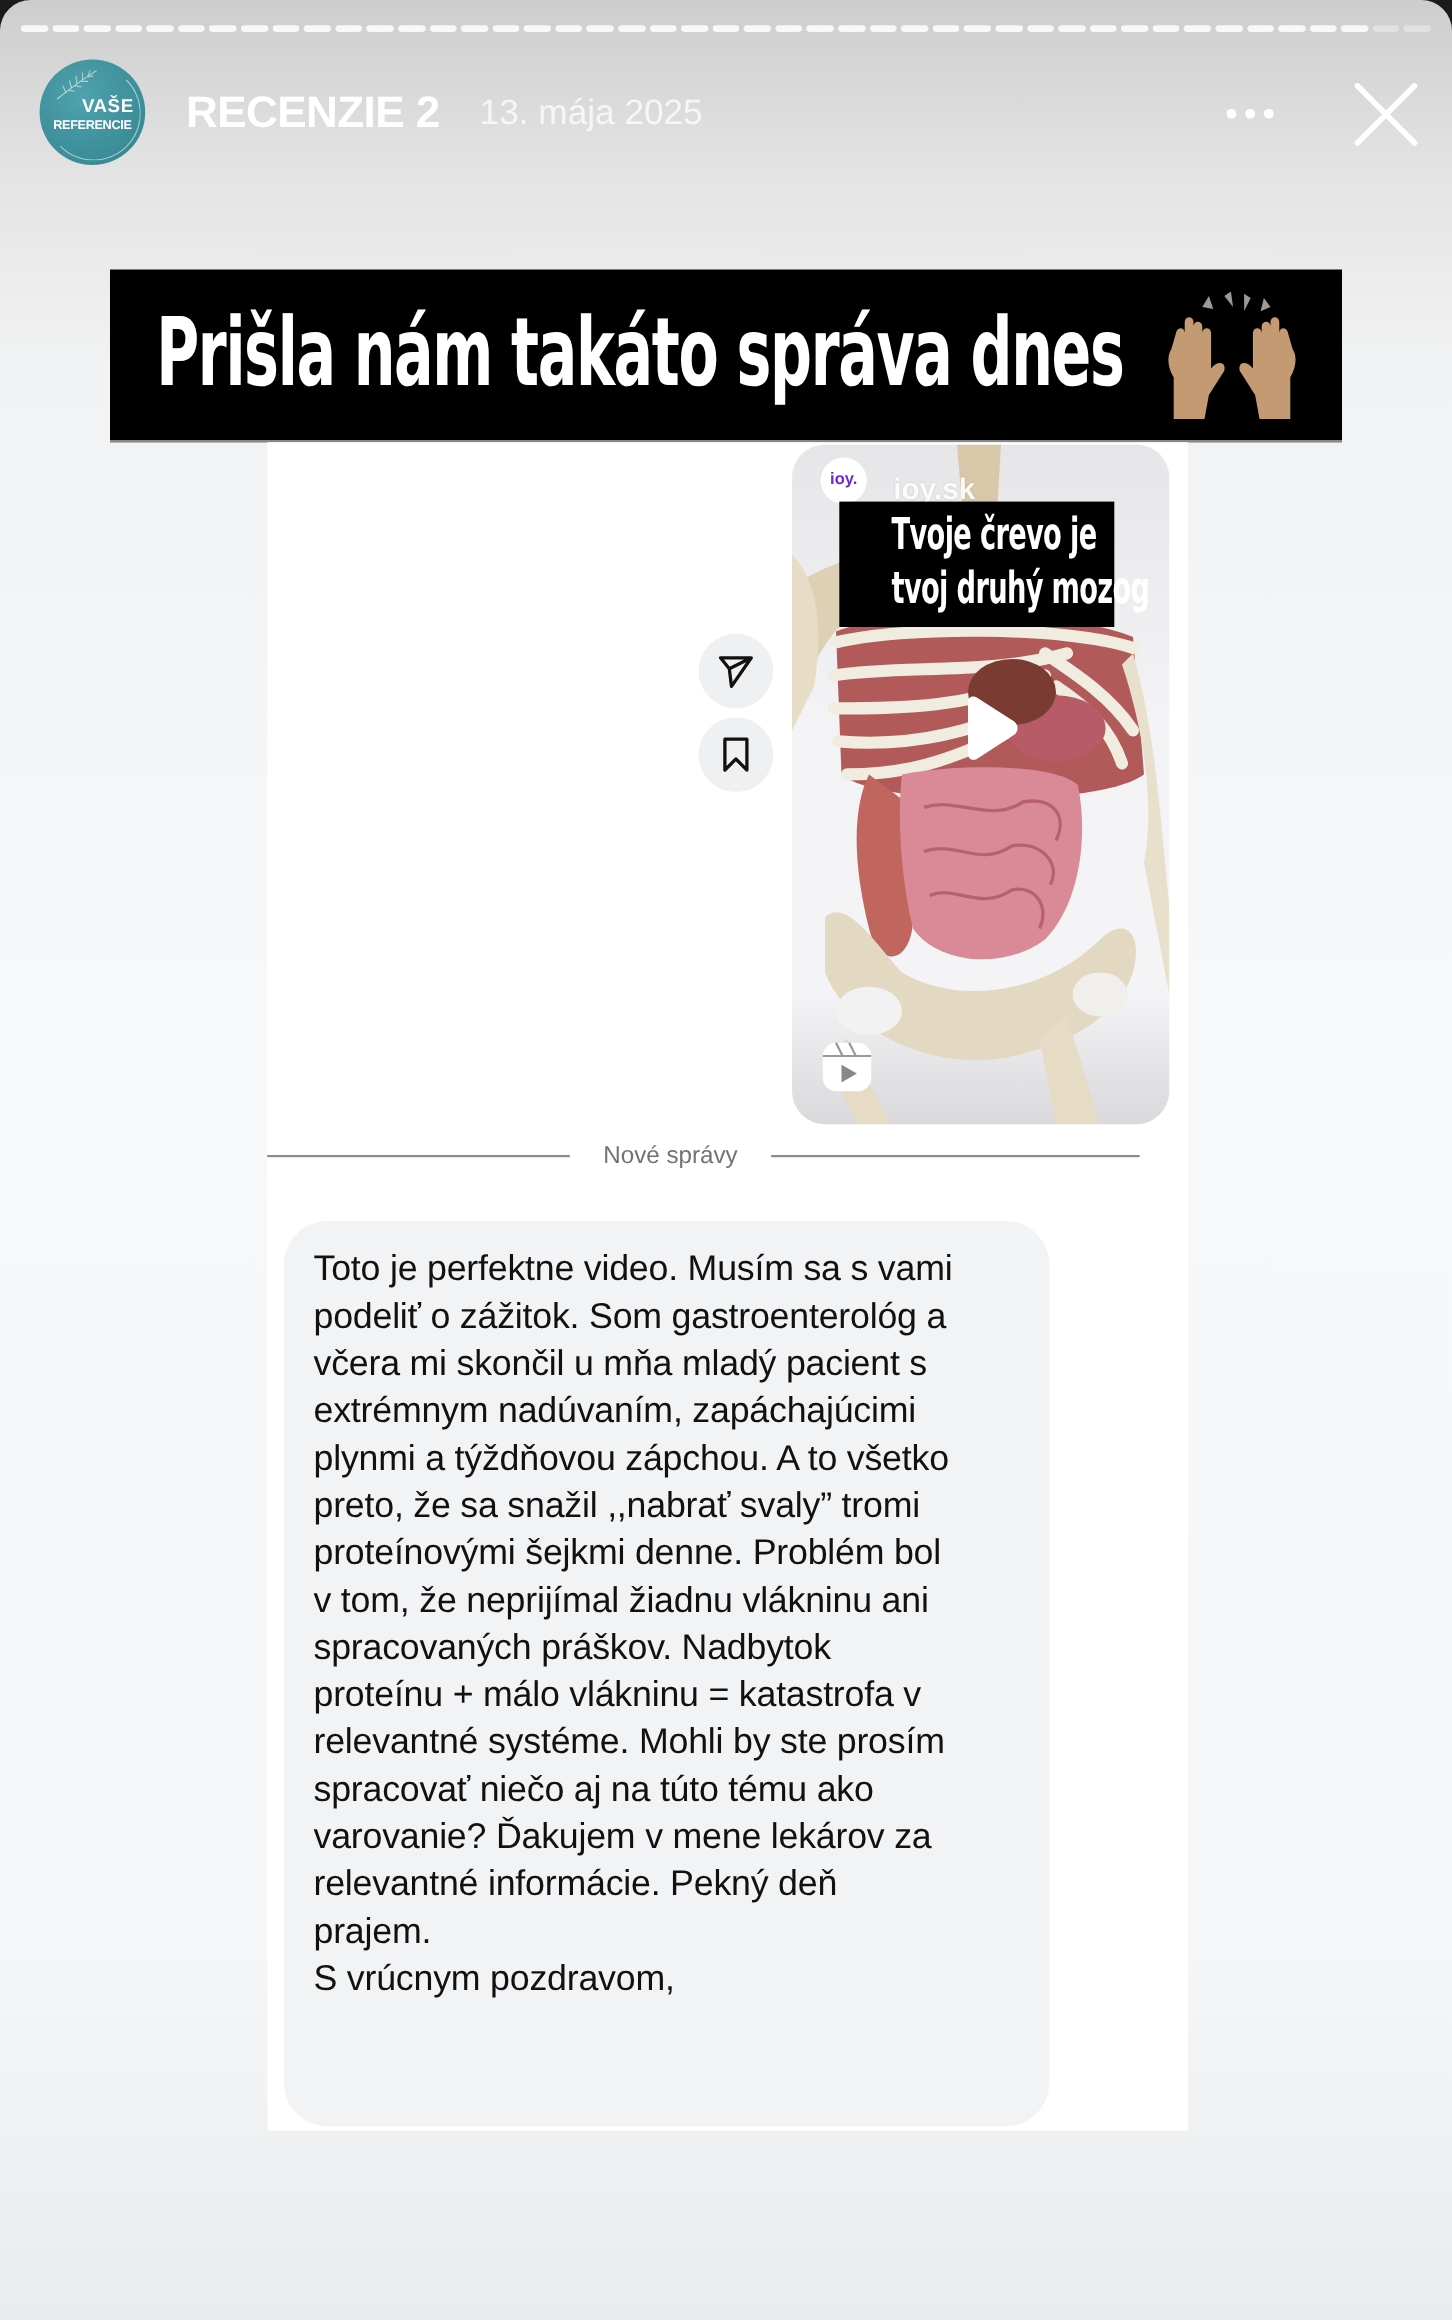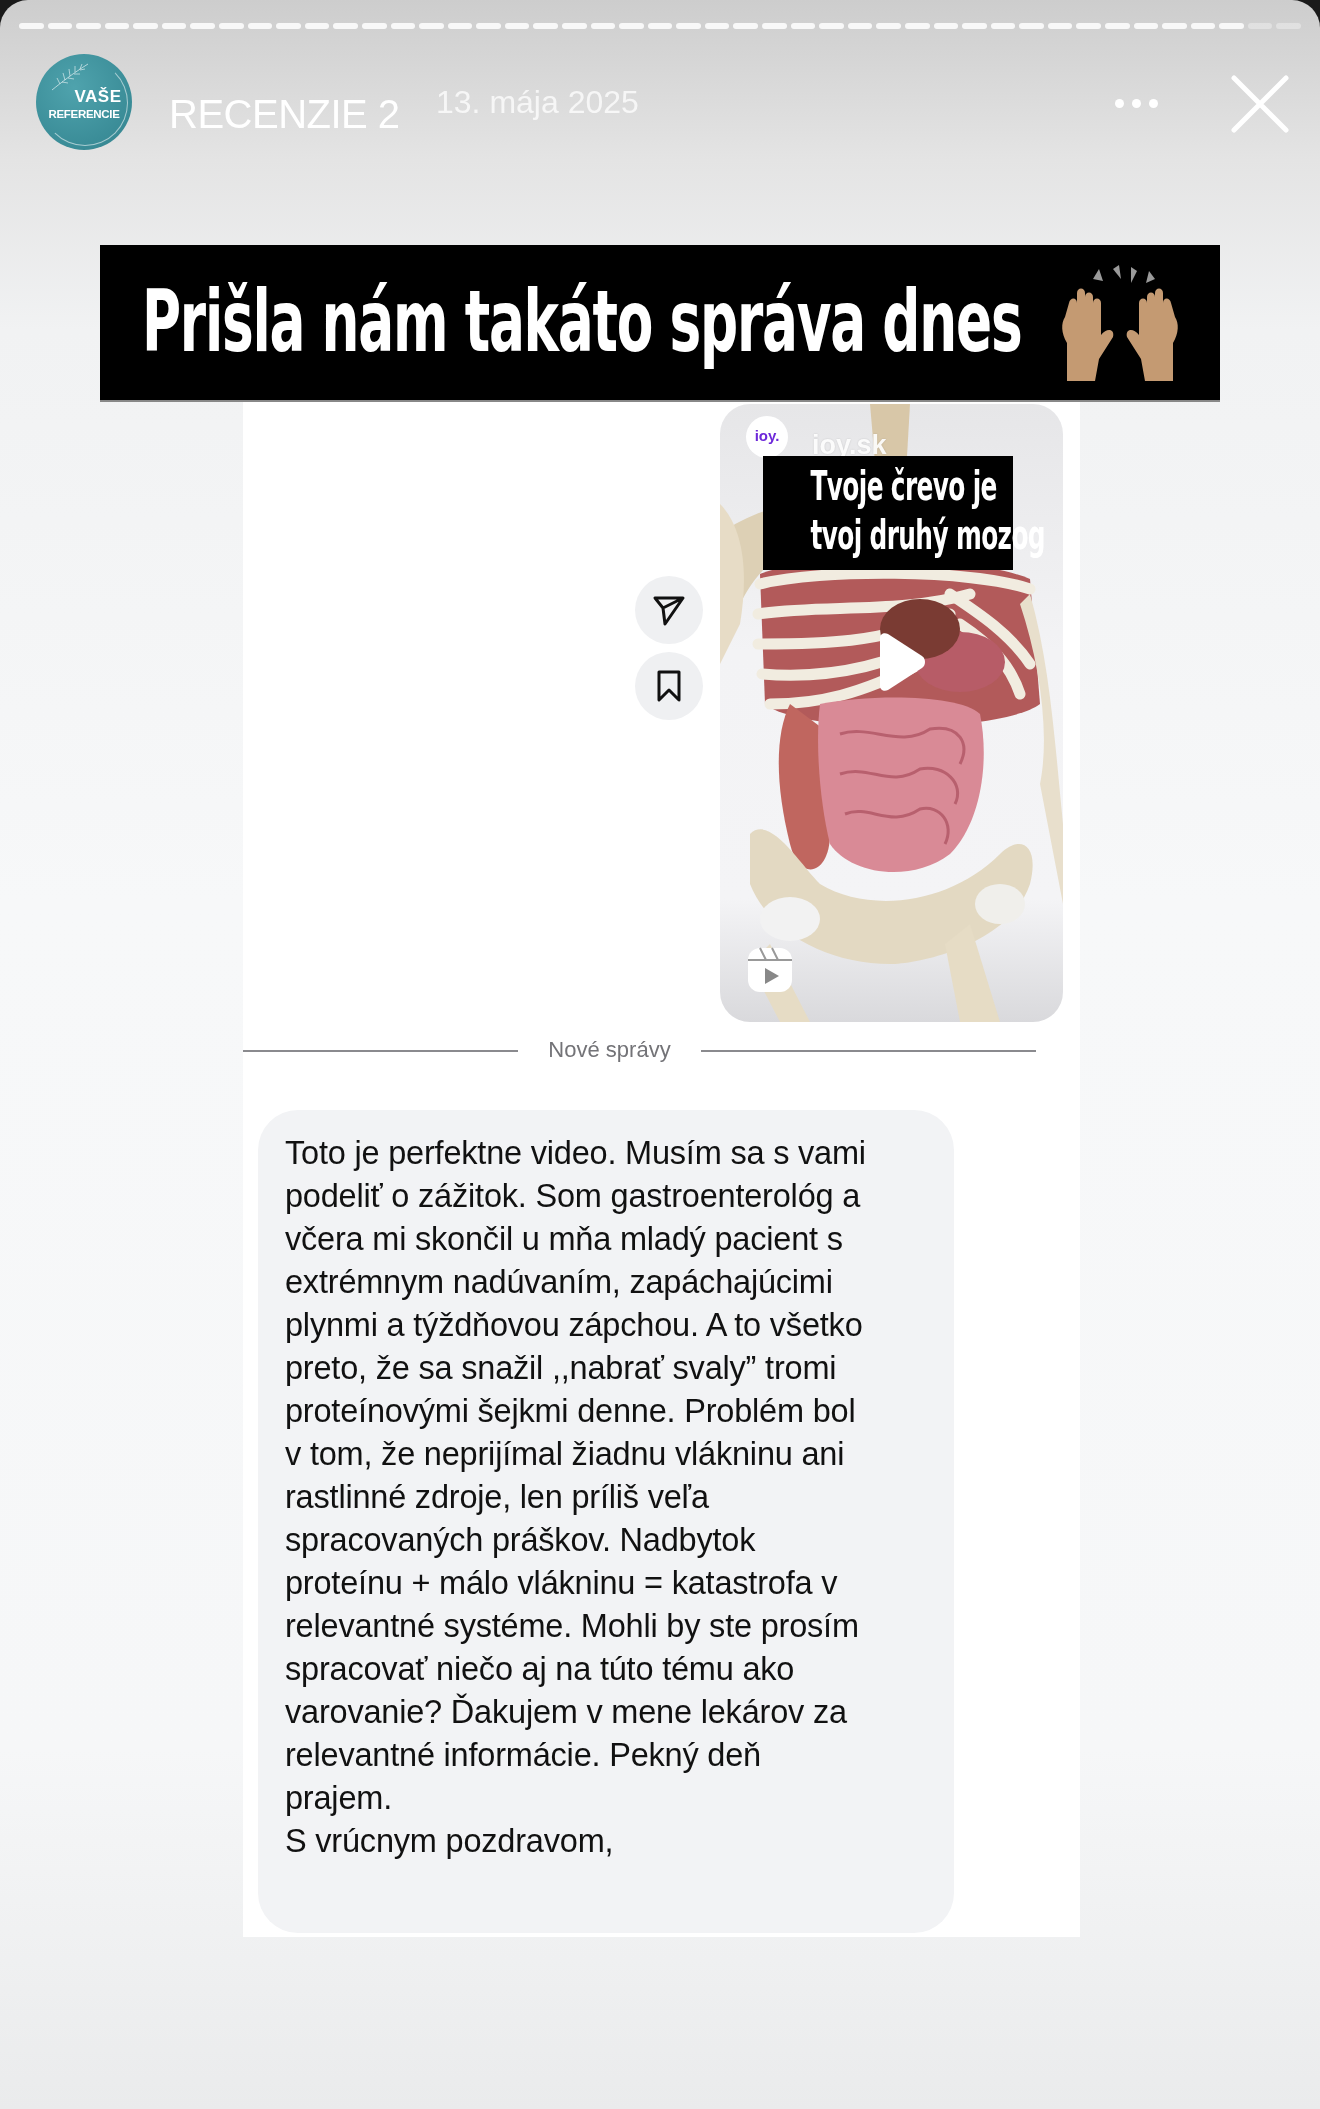--- a/index.html
+++ b/index.html
@@ -28,22 +28,22 @@
       position: absolute; left: 36px; top: 2px; width: 96px; height: 96px; border-radius: 50%;
       background: radial-gradient(circle at 40% 35%, #4fa3ad, #3a8c97 70%, #347f8a);
       color: #fff; text-align: center; box-sizing: border-box; overflow: hidden;
     }
     .avatar .sprig { position: absolute; left: 14px; top: 8px; width: 40px; height: 30px; }
     .avatar .ring { position: absolute; left: 6px; top: 6px; width: 84px; height: 84px; border-radius: 50%;
       border: 1px solid rgba(255,255,255,0.55); border-left-color: transparent; border-top-color: transparent; }
     .avatar .l1 { position: absolute; top: 33px; left: 0; right: 0; font-weight: bold; font-size: 17px; letter-spacing: 0.5px; padding-left: 28px; }
     .avatar .l2 { position: absolute; top: 54px; left: 0; right: 0; font-weight: bold; font-size: 11.5px; letter-spacing: -0.3px; }
     .story-title {
-      position: absolute; left: 169px; top: 26px; font-size: 40px; font-weight: normal;
-      color: #ffffff; letter-spacing: -0.5px; line-height: 48px; margin-top: 12px;
+      position: absolute; left: 169px; top: 26px; font-size: 40px; font-weight: bold;
+      color: #ffffff; letter-spacing: -0.5px; line-height: 48px;
     }
     .story-date {
       position: absolute; left: 436px; top: 26px; font-size: 32px; color: rgba(255,255,255,0.75);
       line-height: 48px;
     }
     .more-btn { position: absolute; left: 1115px; top: 36px; width: 50px; height: 30px; display: flex; gap: 8px; align-items: center; }
     .more-btn .dot { width: 9px; height: 9px; border-radius: 50%; background: #fff; }
     .close-btn { position: absolute; left: 1228px; top: 20px; width: 64px; height: 64px; }
 
     
@@ -283,21 +283,20 @@
 
     <div class="bubble">
       <span class="msg-line">Toto je perfektne video. Musím sa s vami</span>
       <span class="msg-line">podeliť o zážitok. Som gastroenterológ a</span>
       <span class="msg-line">včera mi skončil u mňa mladý pacient s</span>
       <span class="msg-line">extrémnym nadúvaním, zapáchajúcimi</span>
       <span class="msg-line">plynmi a týždňovou zápchou. A to všetko</span>
       <span class="msg-line">preto, že sa snažil ,,nabrať svaly” tromi</span>
       <span class="msg-line">proteínovými šejkmi denne. Problém bol</span>
       <span class="msg-line">v tom, že neprijímal žiadnu vlákninu ani</span>
-      <span class="msg-line">rastlinné zdroje, len príliš veľa</span>
       <span class="msg-line">spracovaných práškov. Nadbytok</span>
       <span class="msg-line">proteínu + málo vlákninu = katastrofa v</span>
       <span class="msg-line">relevantné systéme. Mohli by ste prosím</span>
       <span class="msg-line">spracovať niečo aj na túto tému ako</span>
       <span class="msg-line">varovanie? Ďakujem v mene lekárov za</span>
       <span class="msg-line">relevantné informácie. Pekný deň</span>
       <span class="msg-line">prajem.</span>
       <span class="msg-line">S vrúcnym pozdravom,</span>
     </div>
   </div>

